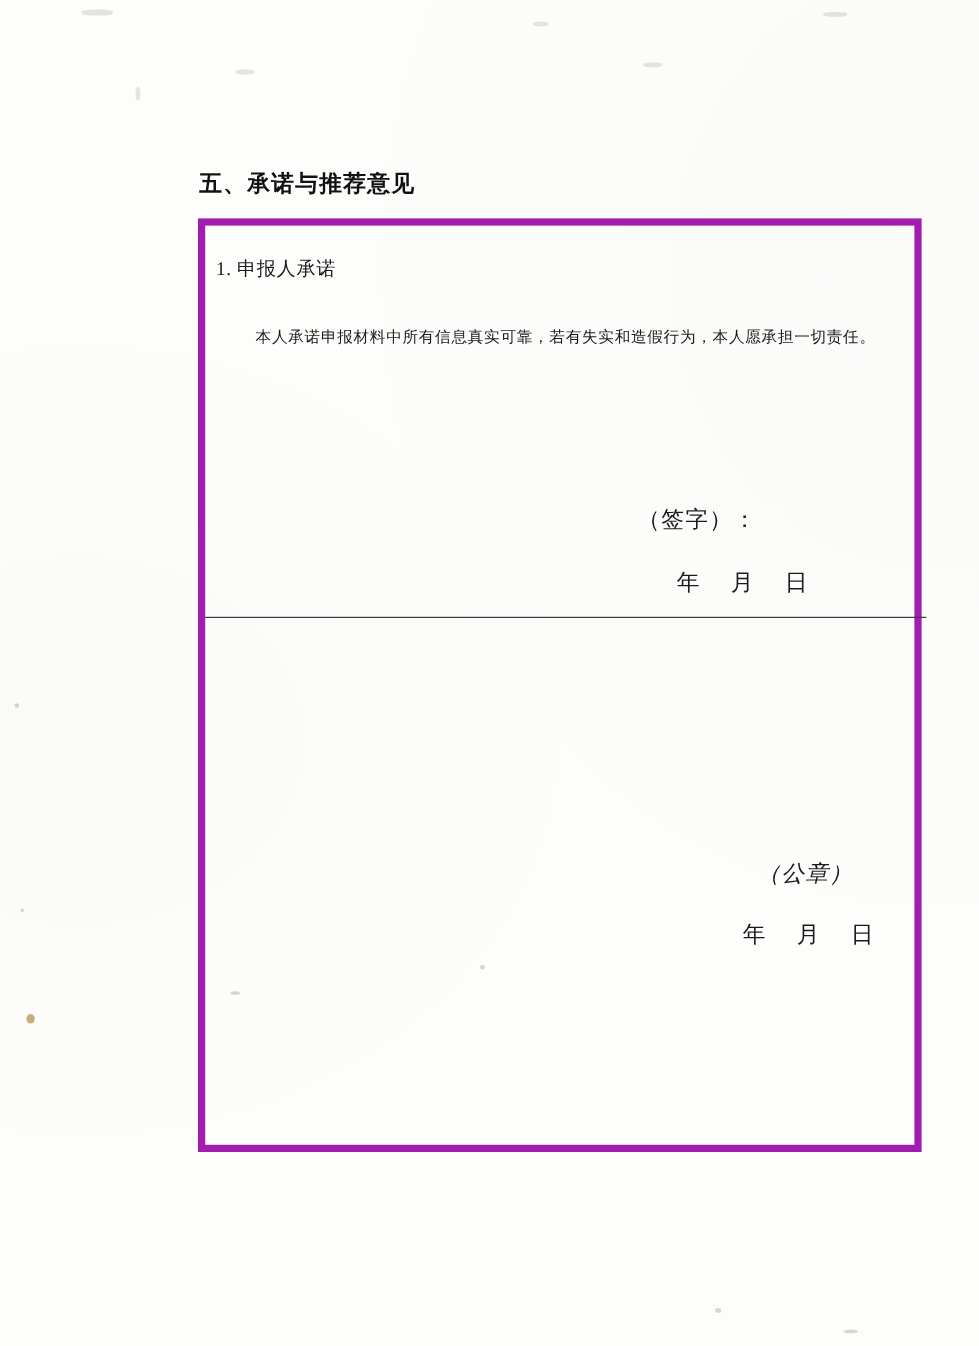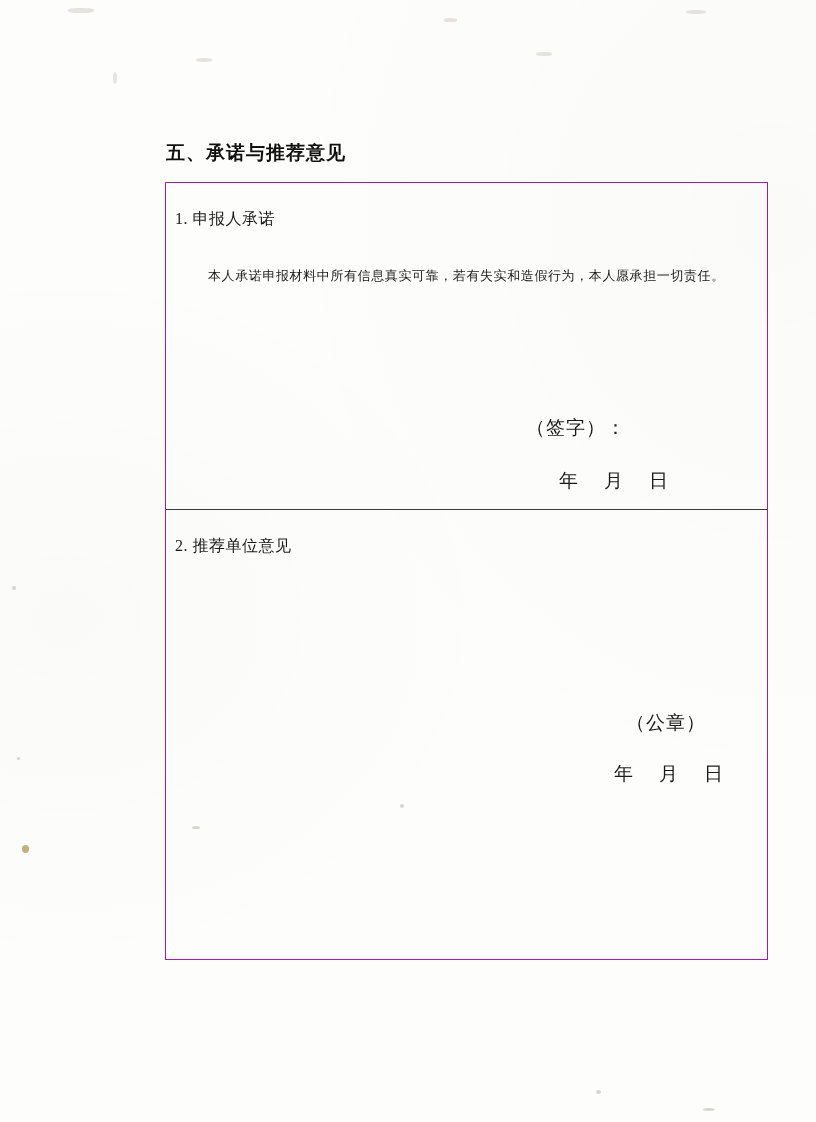--- a/index.html
+++ b/index.html
@@ -59,21 +59,21 @@
     color: #111;
     white-space: nowrap;
   }
 
   .table-frame {
     position: absolute;
     left: 117px;
     top: 182px;
     width: 603px;
     height: 778px;
-    border: 1px solid #a21caf;
+    border: 6px solid #a21caf;
     box-sizing: border-box;
   }
 
   .cell {
     position: absolute;
     left: 0;
     width: 601px;
     box-sizing: border-box;
   }
   .cell-promise {
@@ -121,20 +121,21 @@
     left: 393px;
     top: 285px;
     letter-spacing: 0;
   }
   .promise-date span { margin-right: 26px; }
   .promise-date span:last-child { margin-right: 0; }
 
   .recommend-seal {
     left: 460px;
     top: 527px;
+    font-style: italic;
   }
   .recommend-date {
     left: 448px;
     top: 578px;
     letter-spacing: 0;
   }
   .recommend-date span { margin-right: 26px; }
   .recommend-date span:last-child { margin-right: 0; }
 </style>
 </head>
@@ -164,24 +165,20 @@
 
     <div class="cell cell-promise">
       <div class="cell-title">1. 申报人承诺</div>
       <div class="promise-body">本人承诺申报材料中所有信息真实可靠，若有失实和造假行为，本人愿承担一切责任。</div>
       <div class="sign-line promise-sign">（签字）：</div>
       <div class="sign-line promise-date">
         <span>年</span><span>月</span><span>日</span>
       </div>
     </div>
 
-    <div class="cell cell-recommend">
-      <div class="cell-title">2. 推荐单位意见</div>
-      <div class="promise-body"></div>
-    </div>
 
     <div class="sign-line recommend-seal">（公章）</div>
     <div class="sign-line recommend-date">
       <span>年</span><span>月</span><span>日</span>
     </div>
 
   </div>
 </div>
 
 </body></html>

